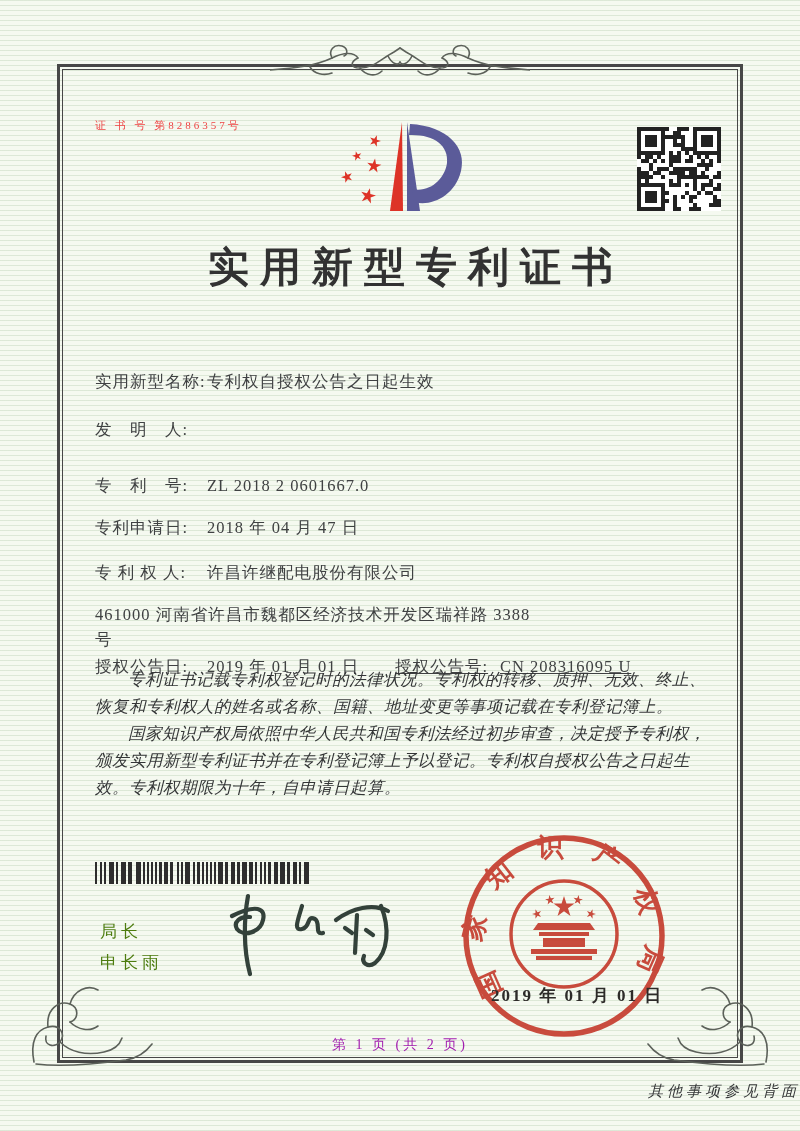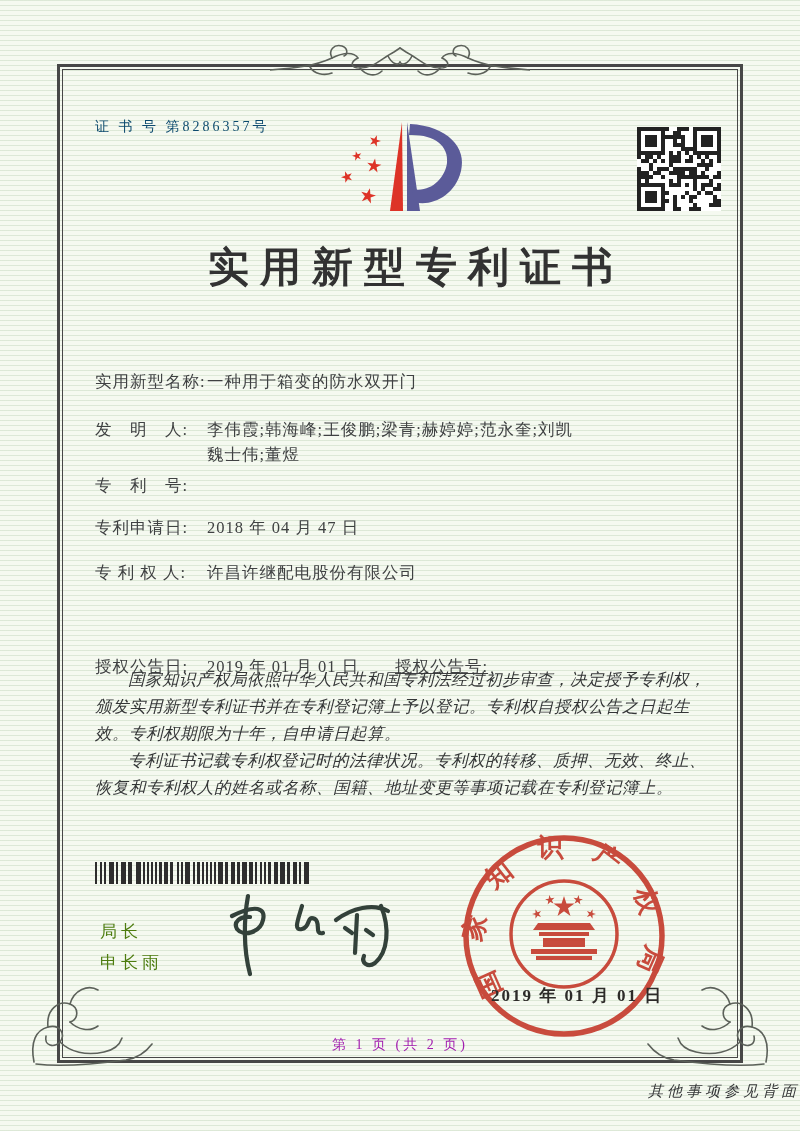--- a/index.html
+++ b/index.html
@@ -8,21 +8,21 @@
     background-color:#f5f9f0;
     background-image:repeating-linear-gradient(to bottom, rgba(132,172,124,0.22) 0 1px, rgba(255,255,255,0) 1px 5px);
     font-family:"Liberation Serif","DejaVu Serif",serif;
     color:#3c3c3c;
   }
   .abs{position:absolute;}
   
   .frame{position:absolute;left:57px;top:64px;width:680px;height:993px;border:3px solid #474747;}
   .frame-inner{position:absolute;inset:2px;border:1px solid #474747;}
   
-  .cert-no{left:95px;top:118px;font-size:14px;letter-spacing:3px;color:#0c4a6e;}
+  .cert-no{left:95px;top:118px;font-size:11px;letter-spacing:3px;color:#ef4444;}
   .logo{left:330px;top:108px;}
   .qr{left:637px;top:127px;width:84px;height:84px;background:#fff;}
   .title{left:0;right:0;top:240px;text-align:center;font-size:41px;font-weight:600;letter-spacing:11px;color:#323232;margin-left:32px;}
   
   .row{position:absolute;left:95px;width:625px;display:flex;font-size:16.5px;line-height:25px;color:#3f4142;margin-top:24px;}
   .lbl{width:112px;flex:none;letter-spacing:1px;}
   .val{flex:1;white-space:pre-line;letter-spacing:1px;}
   .dualrow .group1{display:flex;width:300px;flex:none;}
   .dualrow .group2{display:flex;flex:1;text-decoration:underline;}
   .dualrow .lbl2{width:105px;flex:none;letter-spacing:1px;}
@@ -337,53 +337,55 @@
       <rect x="40" y="80" width="4" height="4" fill="#222"></rect>
       <rect x="52" y="80" width="4" height="4" fill="#222"></rect>
       <rect x="56" y="80" width="4" height="4" fill="#222"></rect>
       <rect x="60" y="80" width="4" height="4" fill="#222"></rect>
     </svg></div>
 
 <div class="abs title">实用新型专利证书</div>
 
 <div class="row" style="top:345px">
   <span class="lbl">实用新型名称:</span>
-  <span class="val">一种用于箱变的防水双开门</span>
+  <span class="val">专利权自授权公告之日起生效</span>
 </div>
 <div class="row" style="top:393px">
   <span class="lbl">发　明　人:</span>
-  <span class="val">李伟霞;韩海峰;王俊鹏;梁青;赫婷婷;范永奎;刘凯
-魏士伟;董煜</span>
 </div>
 <div class="row" style="top:449px">
   <span class="lbl">专　利　号:</span>
+  <span class="val">ZL 2018 2 0601667.0</span>
 </div>
 <div class="row" style="top:491px">
   <span class="lbl">专利申请日:</span>
   <span class="val">2018 年 04 月 47 日</span>
 </div>
 <div class="row" style="top:536px">
   <span class="lbl">专 利 权 人:</span>
   <span class="val">许昌许继配电股份有限公司</span>
 </div>
 <div class="row" style="top:578px">
+  <span class="val">461000 河南省许昌市魏都区经济技术开发区瑞祥路 3388
+号</span>
 </div>
 <div class="row dualrow" style="top:630px">
   <span class="group1">
     <span class="lbl">授权公告日:</span>
     <span class="val">2019 年 01 月 01 日</span>
   </span>
   <span class="group2">
     <span class="lbl2">授权公告号:</span>
+    <span class="val">CN 208316095 U</span>
   </span>
 </div>
 
 <div class="abs paras">
+  <p>专利证书记载专利权登记时的法律状况。专利权的转移、质押、无效、终止、恢复和专利权人的姓名或名称、国籍、地址变更等事项记载在专利登记簿上。</p>
   <p>国家知识产权局依照中华人民共和国专利法经过初步审查，决定授予专利权，颁发实用新型专利证书并在专利登记簿上予以登记。专利权自授权公告之日起生效。专利权期限为十年，自申请日起算。</p>
-  <p>专利证书记载专利权登记时的法律状况。专利权的转移、质押、无效、终止、恢复和专利权人的姓名或名称、国籍、地址变更等事项记载在专利登记簿上。</p>
 </div>
 
 <div class="abs barcode"><svg width="215" height="22" viewBox="0 0 215 22">
       <rect x="0" y="0" width="2" height="22" fill="#2d2d2d"></rect>
       <rect x="5" y="0" width="2" height="22" fill="#2d2d2d"></rect>
       <rect x="9" y="0" width="2" height="22" fill="#2d2d2d"></rect>
       <rect x="14" y="0" width="5" height="22" fill="#2d2d2d"></rect>
       <rect x="21" y="0" width="2" height="22" fill="#2d2d2d"></rect>
       <rect x="26" y="0" width="5" height="22" fill="#2d2d2d"></rect>
       <rect x="33" y="0" width="4" height="22" fill="#2d2d2d"></rect>

